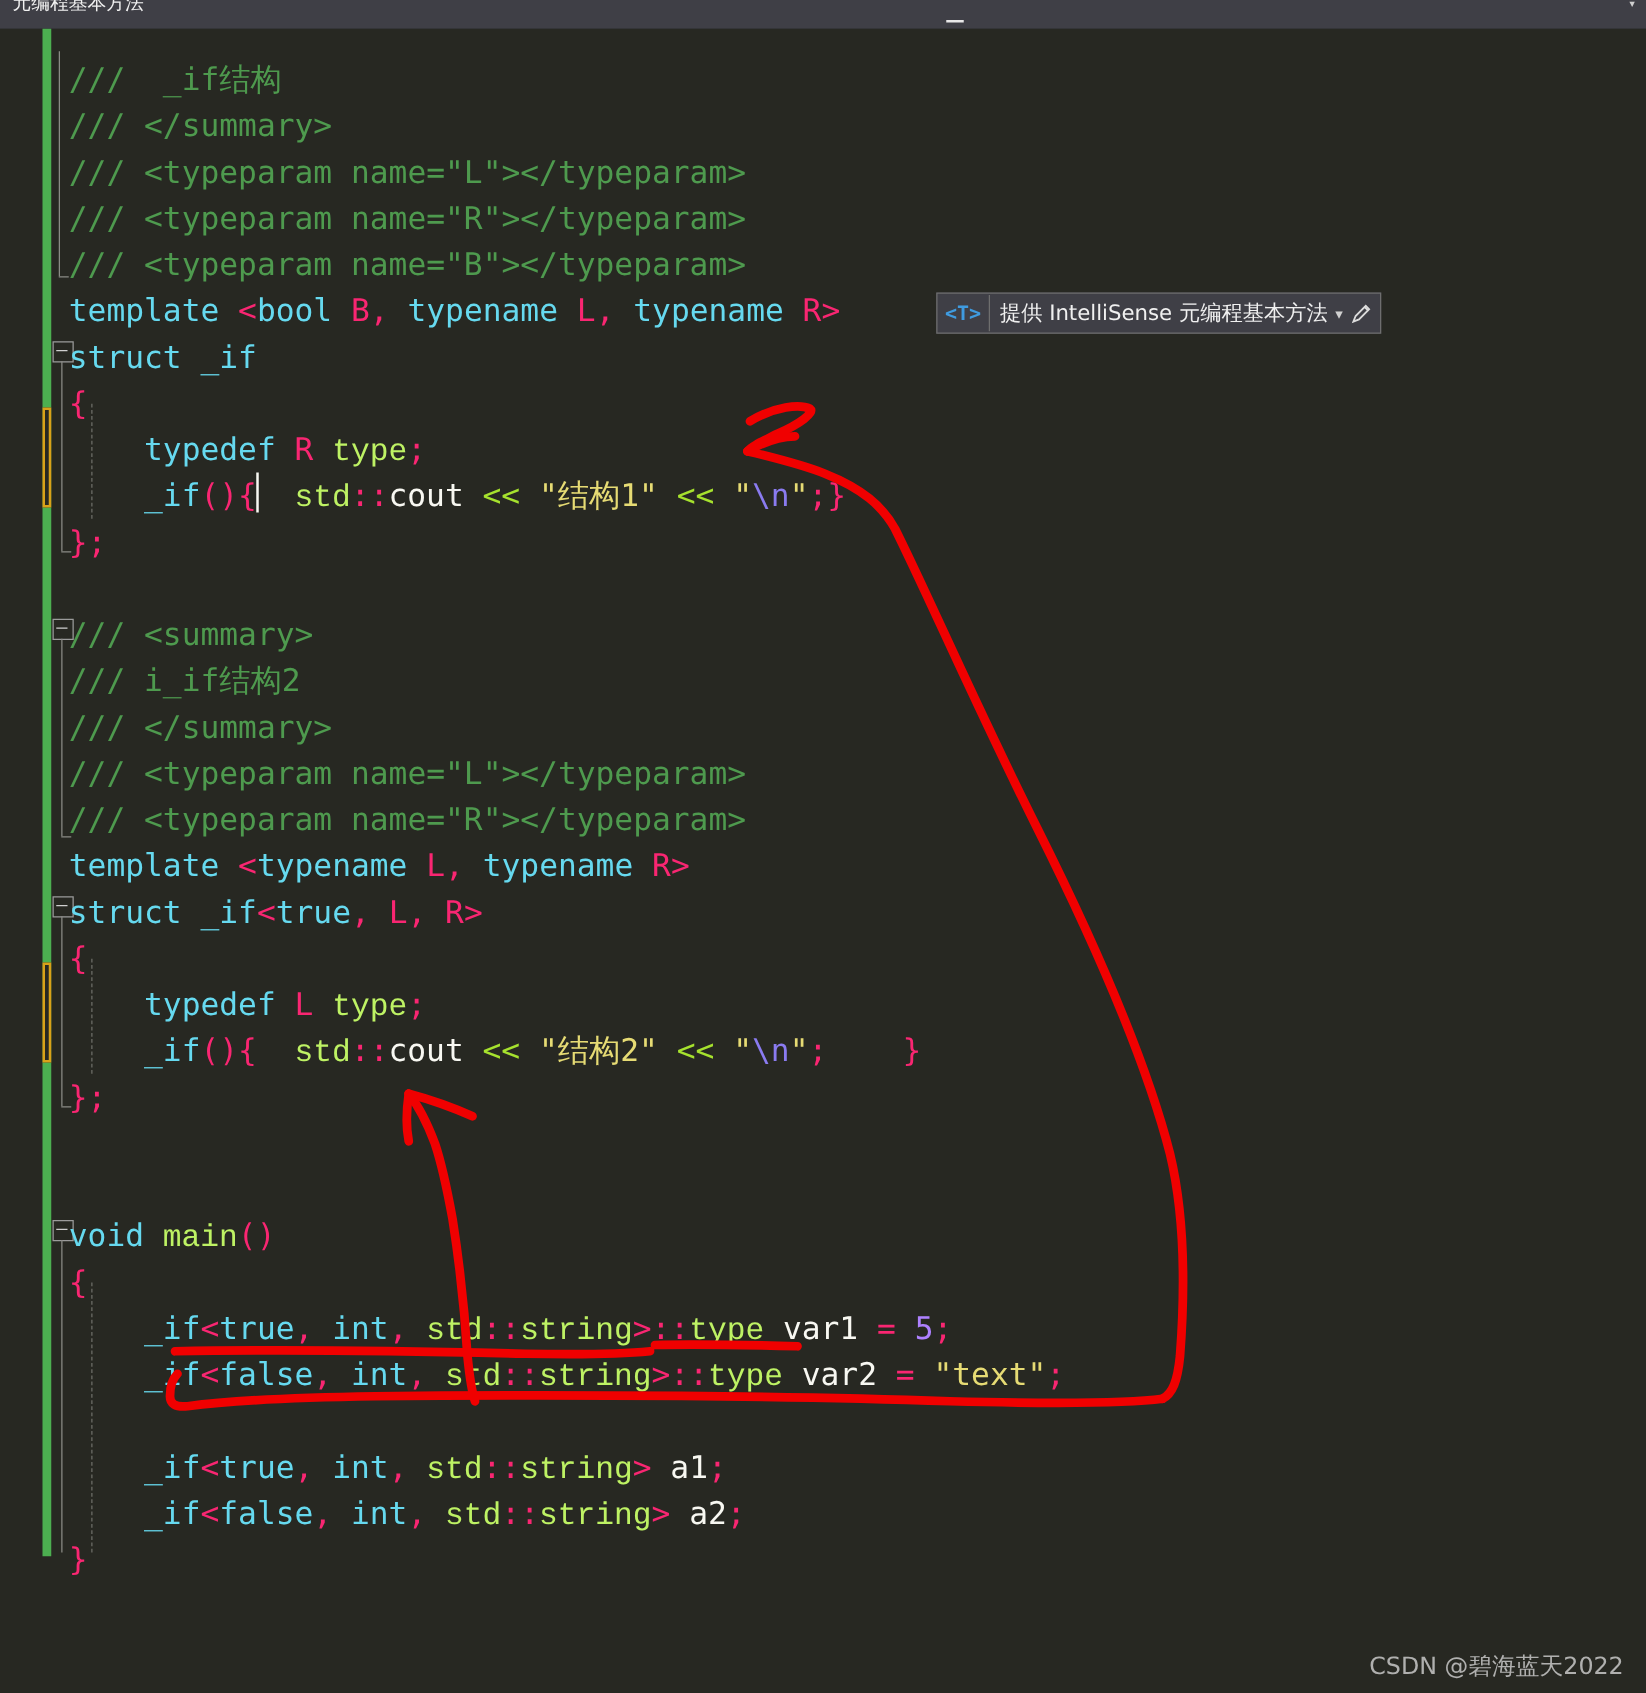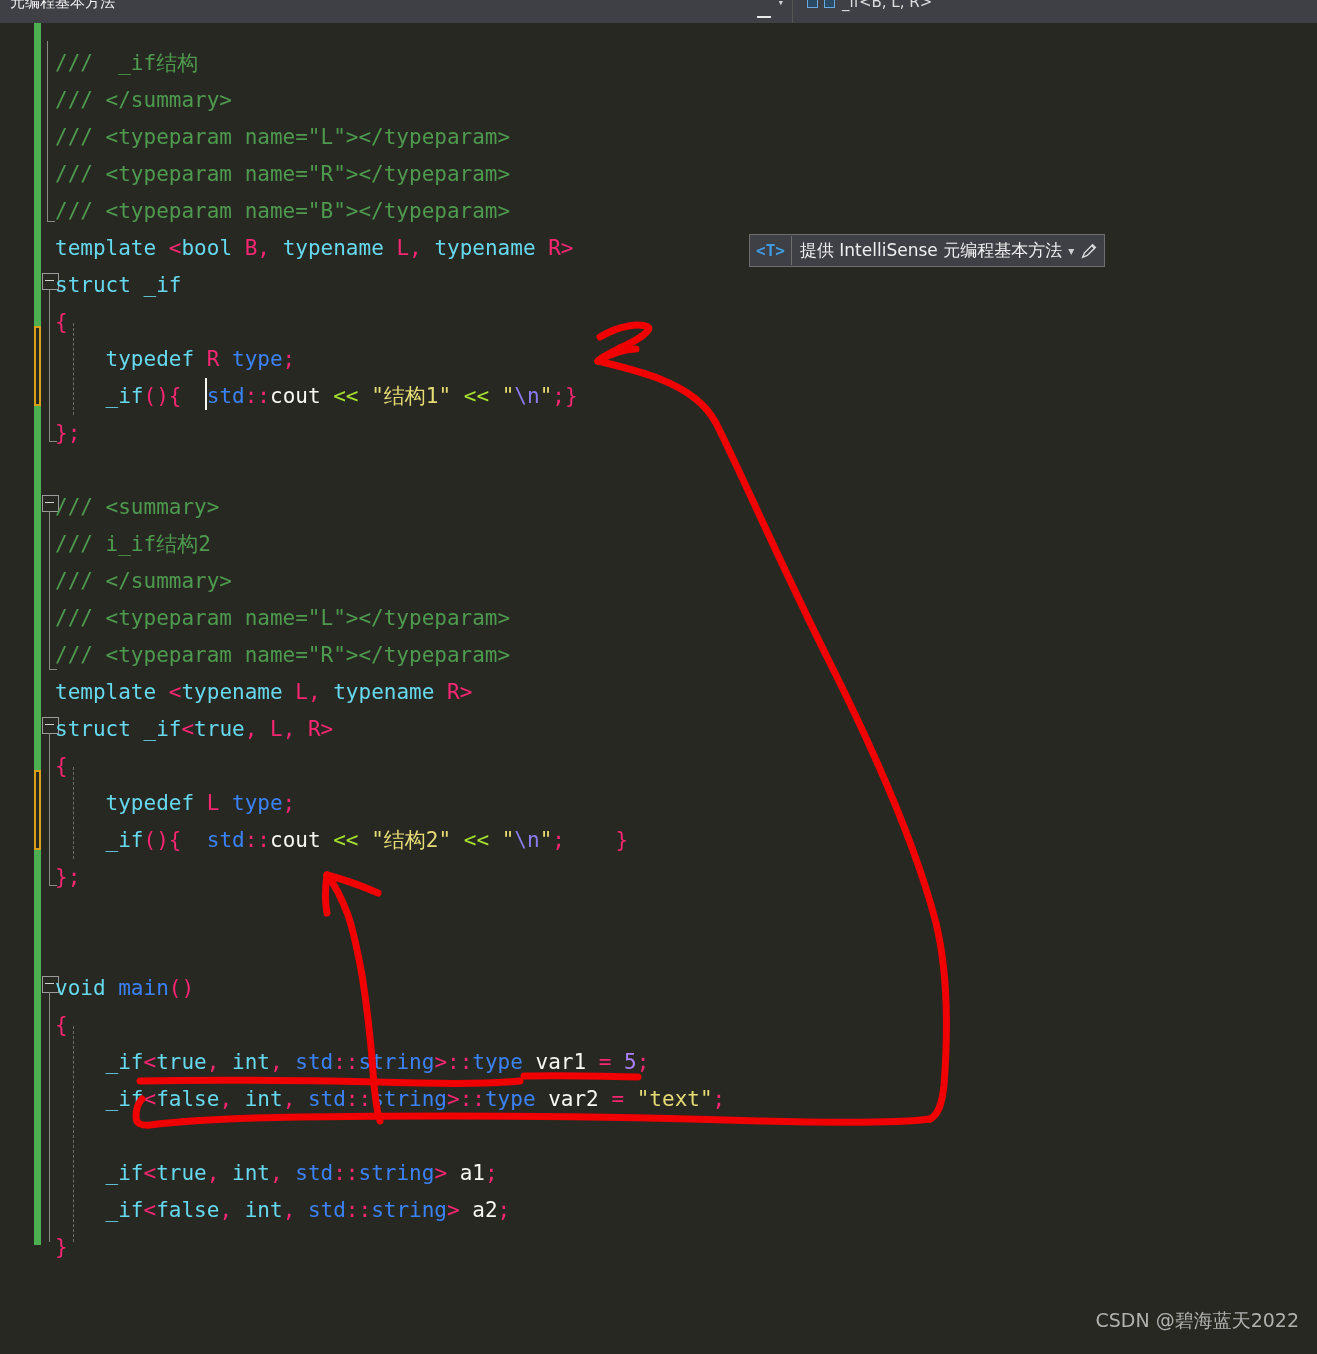--- a/index.html
+++ b/index.html
@@ -53,30 +53,30 @@
     position:absolute;left:34px;top:303px;width:7px;height:80px;
     background:#272822;border:2px solid #d9a119;box-sizing:border-box;
   }
   #unsaved2{
     position:absolute;left:34px;top:747px;width:7px;height:80px;
     background:#272822;border:2px solid #d9a119;box-sizing:border-box;
   }
   
   #code{
     position:absolute;left:0;top:0;width:1317px;height:1331px;
-    font-size:21px;line-height:37.5px;white-space:pre;
+    font-size:25px;line-height:37.5px;white-space:pre;
     letter-spacing:0px;
   }
   .ln{position:absolute;left:55px;height:37.5px;}
   
   .c-com {color:#4e9a4e;}        
   .c-kw  {color:#66d9ef;}        
   .c-tp  {color:#f92672;}        
   .c-pn  {color:#f92672;}        
-  .c-id  {color:#3b82f6;}        
+  .c-id  {color:#bef264;font-family:Liberation Mono, monospace;}        
   .c-wh  {color:#f8f8f2;}        
   .c-str {color:#e6db74;}        
   .c-esc {color:#8a7bf0;}        
   .c-num {color:#ae81ff;}        
   .c-op  {color:#a6e22e;}        
   
   .fold{
     position:absolute;width:15px;height:15px;border:1px solid #9b9b9b;
     background:#272822;color:#cfcfcf;font-size:13px;line-height:12px;
     text-align:center;font-family:"DejaVu Sans",sans-serif;
@@ -105,41 +105,34 @@
   #tmpl-caret{color:#d0d0d0;font-size:12px;padding-right:6px;}
   #tmpl-pencil{width:18px;height:20px;}
   
   #caret{
     position:absolute;left:205px;top:355px;width:2px;height:32px;background:#f8f8f2;
   }
   
   #annot{position:absolute;left:0;top:0;width:1317px;height:1331px;pointer-events:none;}
   
   #watermark{
-    position:absolute;right:18px;bottom:20px;
+    position:absolute;right:18px;bottom:8px;
     color:#c8c8c8;font-size:19px;opacity:.85;
     font-family:"DejaVu Sans","Liberation Sans",sans-serif;
   }
 </style>
 </head>
 <body>
 
 <div id="topbar">
   <div id="tab-title">
     <span>元编程基本方法</span>
   </div>
   <div id="topbar-spacer"></div>
   <span id="nav-caret">▾</span>
-  <div id="breadcrumb-box">
-    <span id="breadcrumb-icons">
-      <span class="bc-sq"></span>
-      <span class="bc-sq"></span>
-    </span>
-    <span id="breadcrumb-text">_if&lt;B, L, R&gt;</span>
-  </div>
 </div>
 <div id="bc-underline"></div>
 
 <div id="editor">
 
   <div id="changebar"></div>
   <div id="unsaved1"></div>
   <div id="unsaved2"></div>
 
   <div class="vline" style="left:47px;top:18px;height:180px;"></div>

